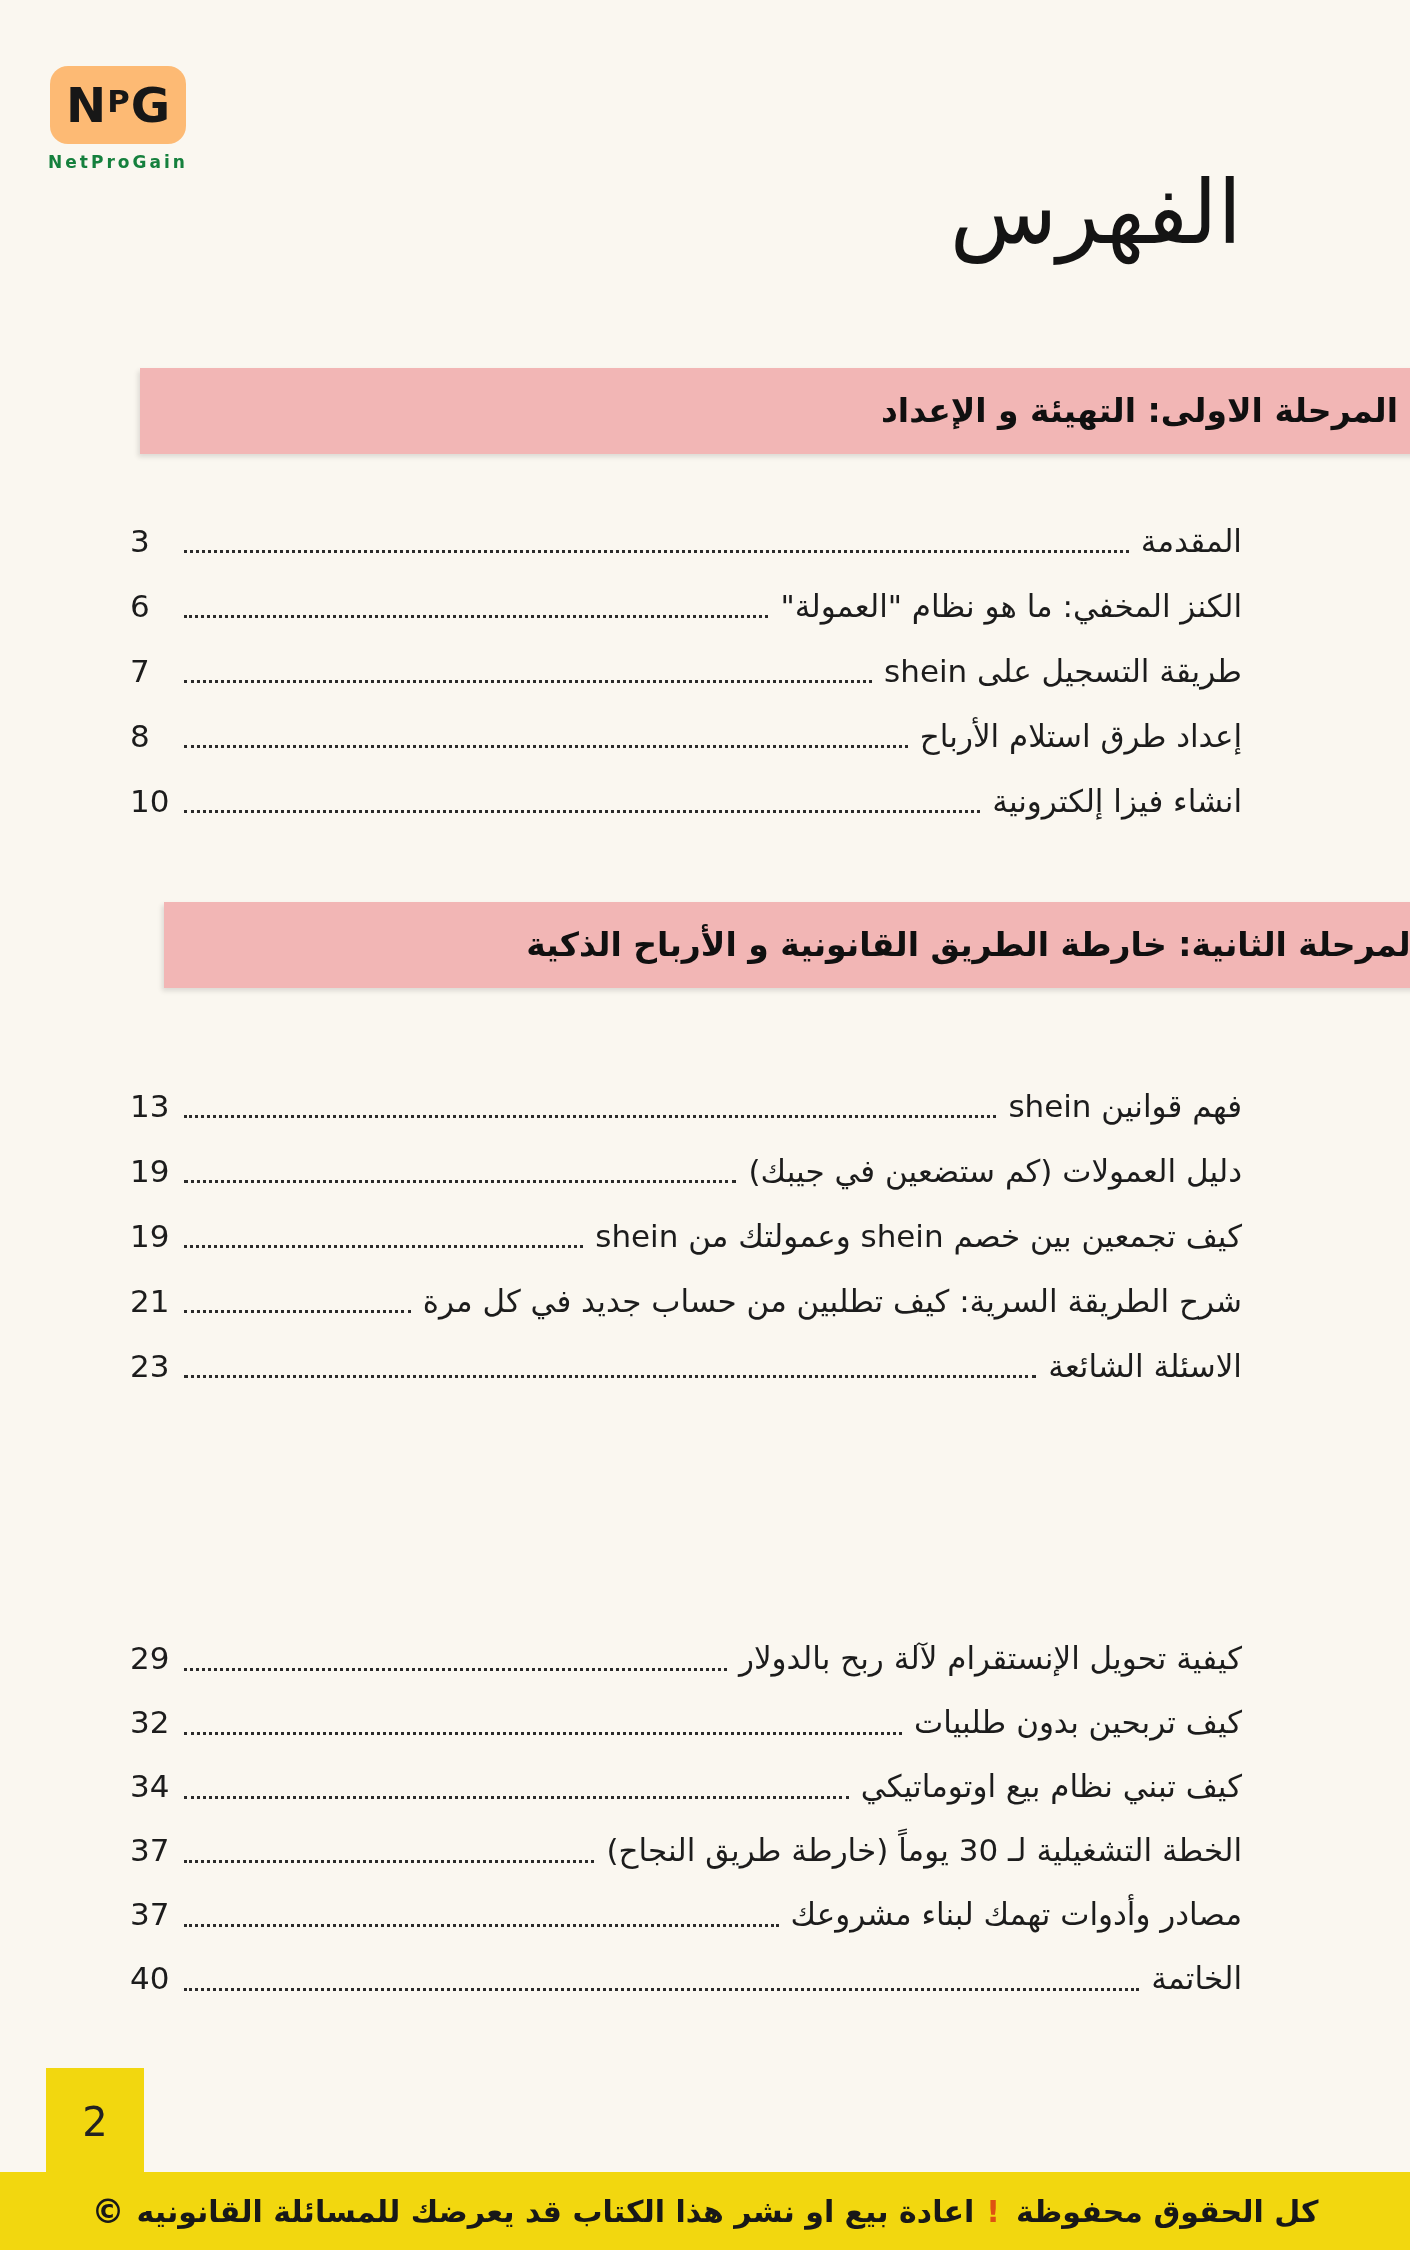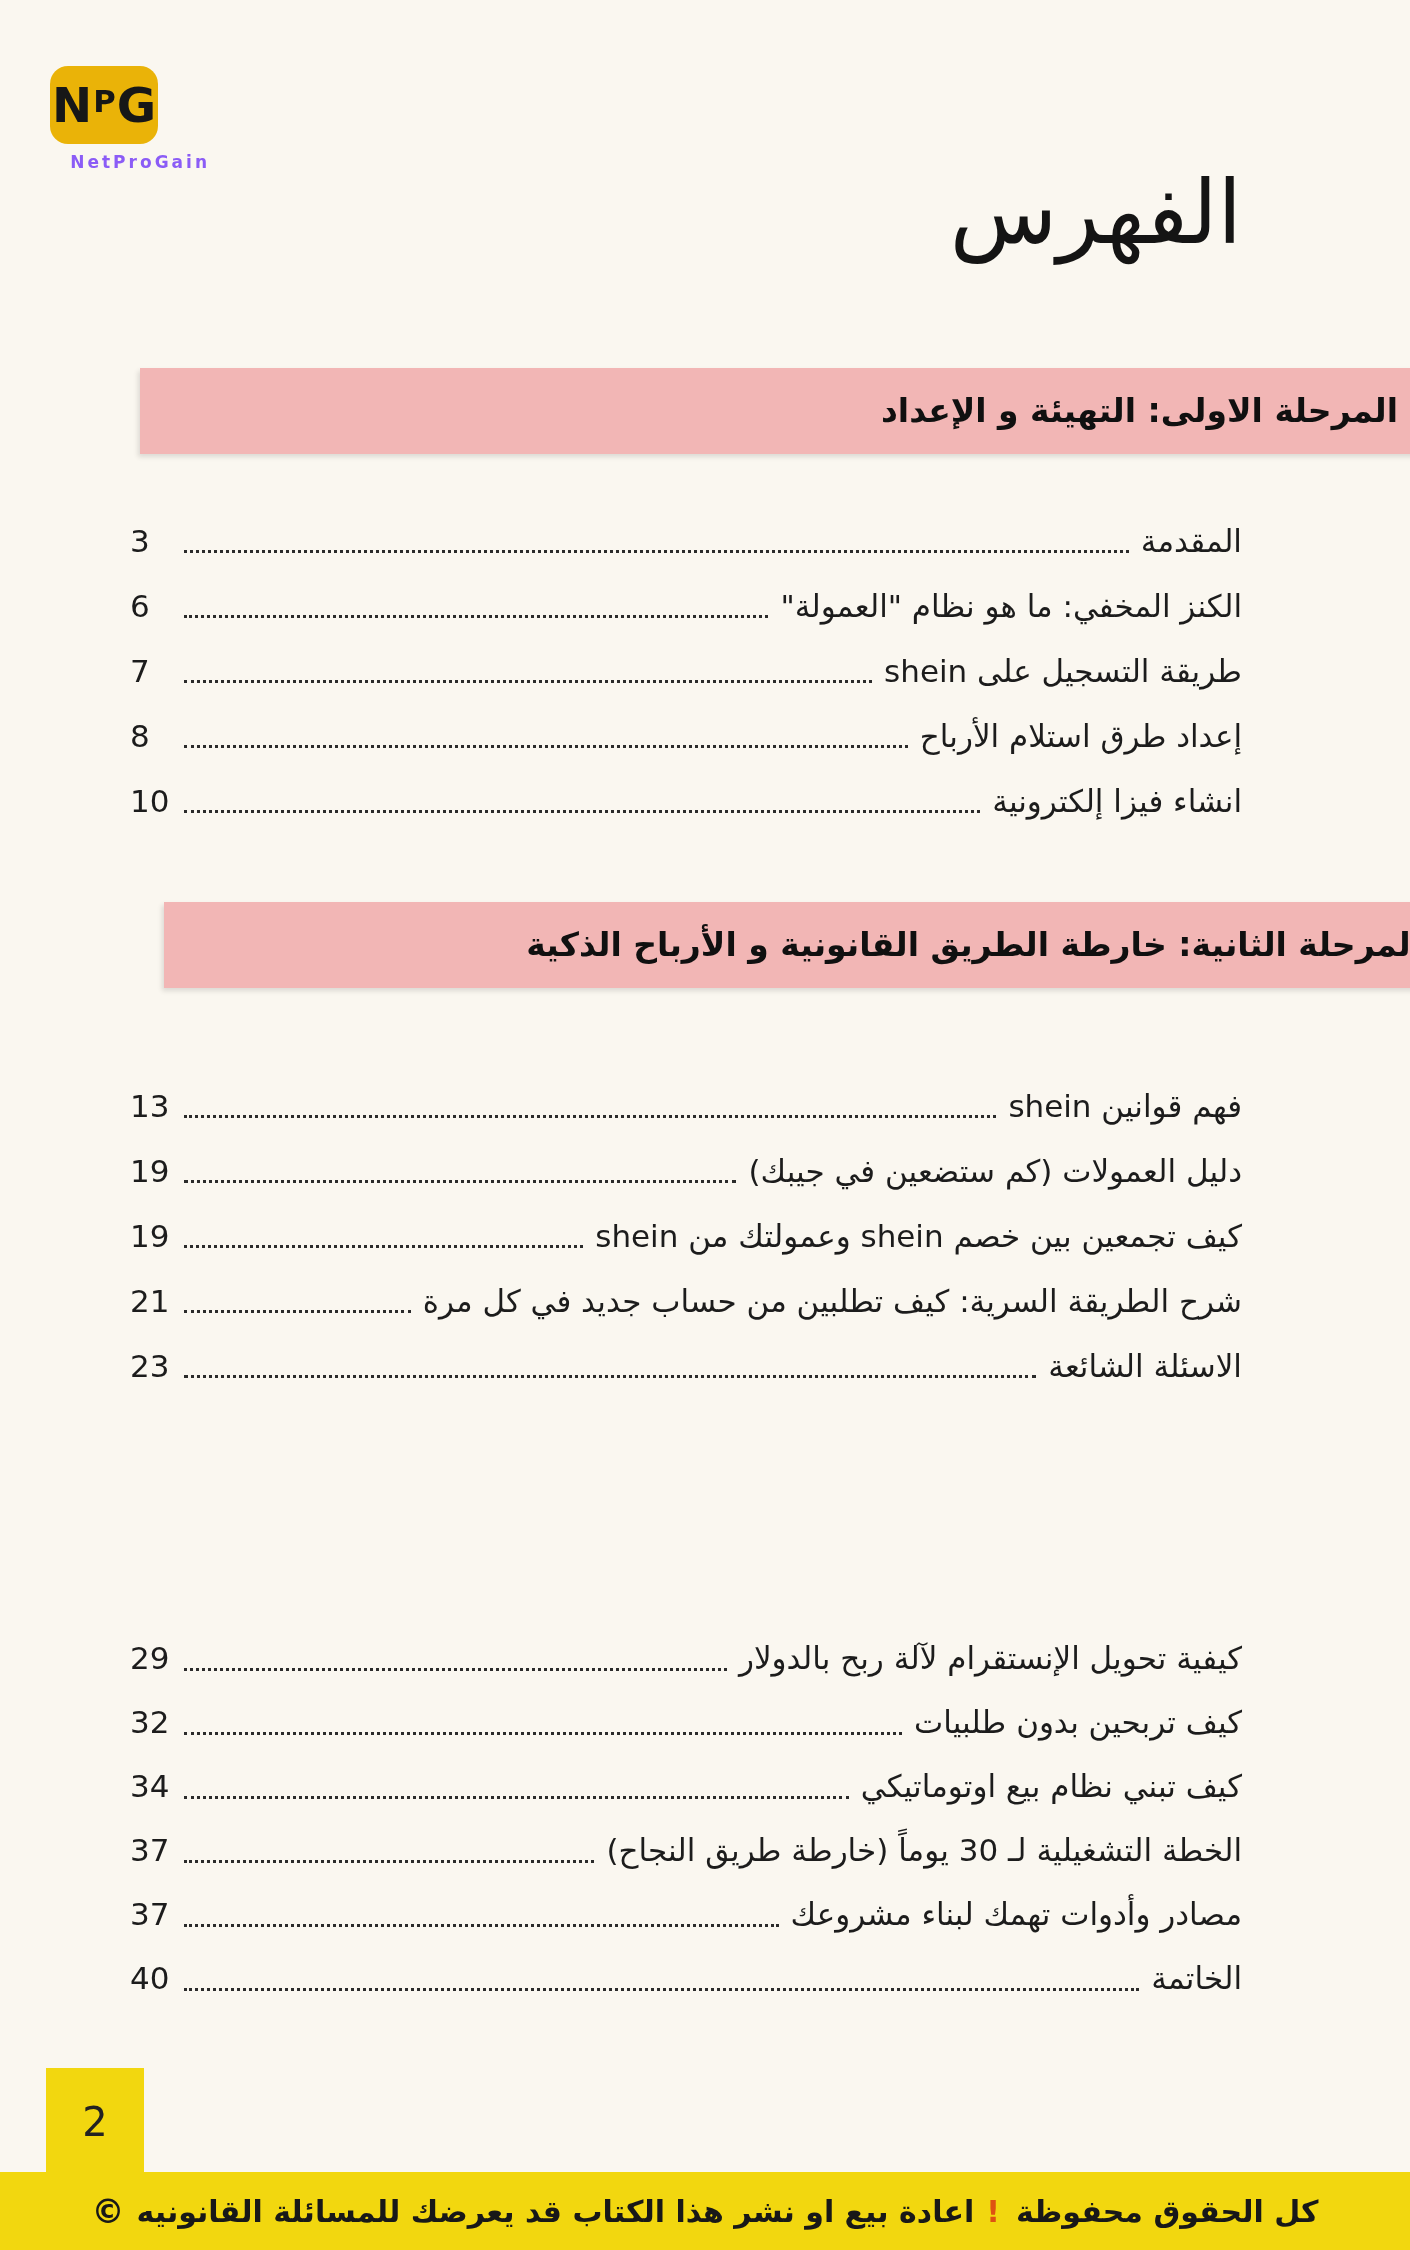--- a/index.html
+++ b/index.html
@@ -5,29 +5,29 @@
   * { box-sizing: border-box; }
   body { margin: 0; background: #d9d9d9; font-family: "DejaVu Sans", sans-serif; }
   .page {
     position: relative; width: 1410px; height: 2250px;
     background: #faf7f0; overflow: hidden; margin: 0 auto;
     font-family: "DejaVu Sans", sans-serif; color: #1b1b1b;
   }
 
   
   .logo-box {
-    position: absolute; left: 50px; top: 66px; width: 108px; height: 78px;
-    background: #eab308; border-radius: 18px;
+    position: absolute; left: 50px; top: 66px; width: 136px; height: 78px;
+    background: #fdba74; border-radius: 18px;
     display: flex; align-items: center; justify-content: center;
   }
   .logo-text { font-size: 48px; font-weight: 800; color: #171717; line-height: 1; }
   .logo-p { font-size: 0.64em; position: relative; top: -0.34em; margin: 0 1px; }
   .logo-sub {
-    position: absolute; left: 26px; top: 152px; width: 184px; text-align: right;
-    font-size: 17px; font-weight: bold; letter-spacing: 3px; color: #8b5cf6;
+    position: absolute; left: 26px; top: 152px; width: 184px; text-align: center;
+    font-size: 17px; font-weight: bold; letter-spacing: 3px; color: #15803d;
   }
 
   
   .page-title {
     position: absolute; top: 158px; right: 168px;
     font-size: 88px; color: #141414; direction: rtl; line-height: 1.25; font-weight: 500; margin-left: 30px;
   }
 
   
   .section-header {

